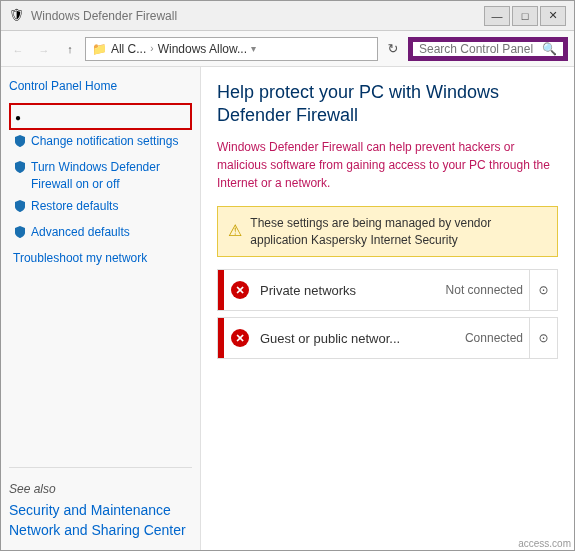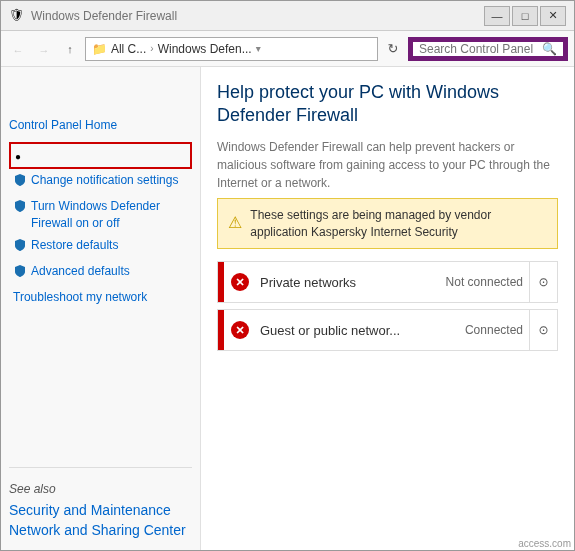--- a/index.html
+++ b/index.html
@@ -159,21 +159,20 @@
     }
 
     .sidebar-home {
       font-size: 12px;
       color: #0066cc;
       cursor: pointer;
       text-decoration: none;
       display: block;
       margin-bottom: 8px;
       padding: 2px 0;
-      margin-top: 39px;
     }
 
     .sidebar-item {
       display: flex;
       align-items: flex-start;
       padding: 3px 4px;
       cursor: pointer;
       font-size: 12px;
       color: #0066cc;
       line-height: 1.4;
@@ -241,23 +240,23 @@
     .main-title {
       font-size: 18px;
       font-weight: 300;
       color: #003366;
       margin-bottom: 10px;
       line-height: 1.3;
     }
 
     .main-description {
       font-size: 12px;
-      color: #737373;
+      color: #be185d;
       line-height: 1.5;
-      margin-bottom: 6px;
+      margin-bottom: 14px;
     }
 
     
     .warning-box {
       background: #fff3cd;
       border: 1px solid #e6c840;
       padding: 8px 10px;
       display: flex;
       align-items: center;
       gap: 8px;
@@ -360,21 +359,21 @@
   </div>
 
   <div class="address-bar">
     <button class="nav-btn disabled">←</button>
     <button class="nav-btn disabled">→</button>
     <button class="nav-btn">↑</button>
     <div class="address-path">
       <span>📁</span>
       <span>All C...</span>
       <span class="path-separator">›</span>
-      <span>Windows Defen...</span>
+      <span>Windows Allow...</span>
       <span class="path-separator">▾</span>
     </div>
     <button class="refresh-btn">↻</button>
     <div class="search-box">
       <input class="search-input" placeholder="Search Control Panel" style="">
       <span>🔍</span>
     </div>
   </div>
 
   <div class="content-area">

